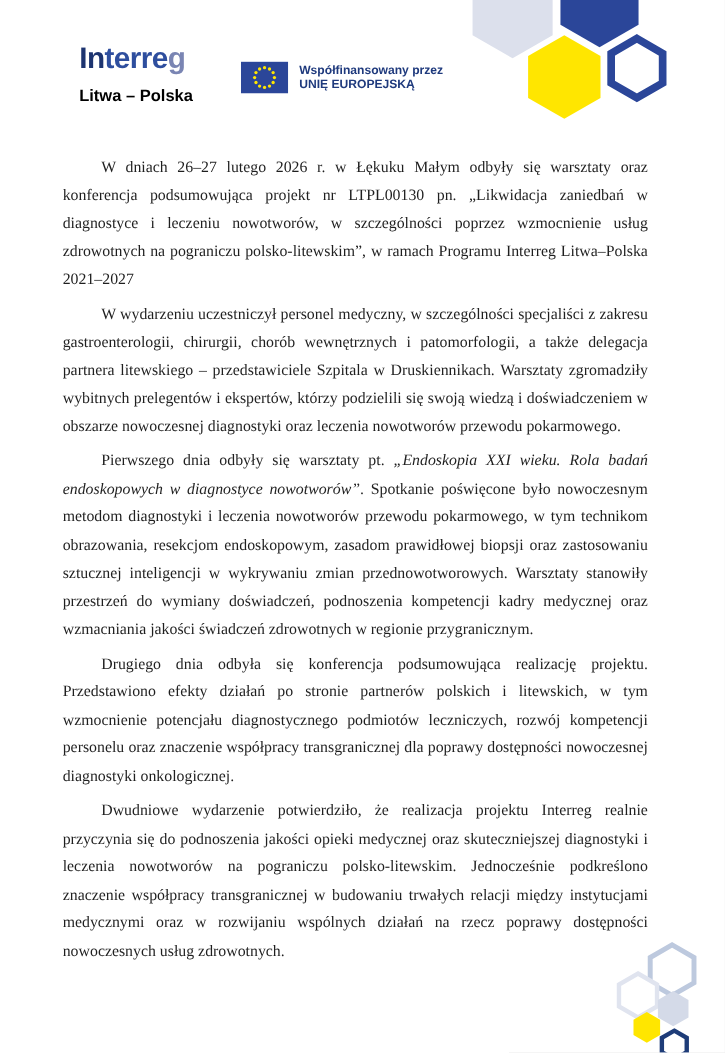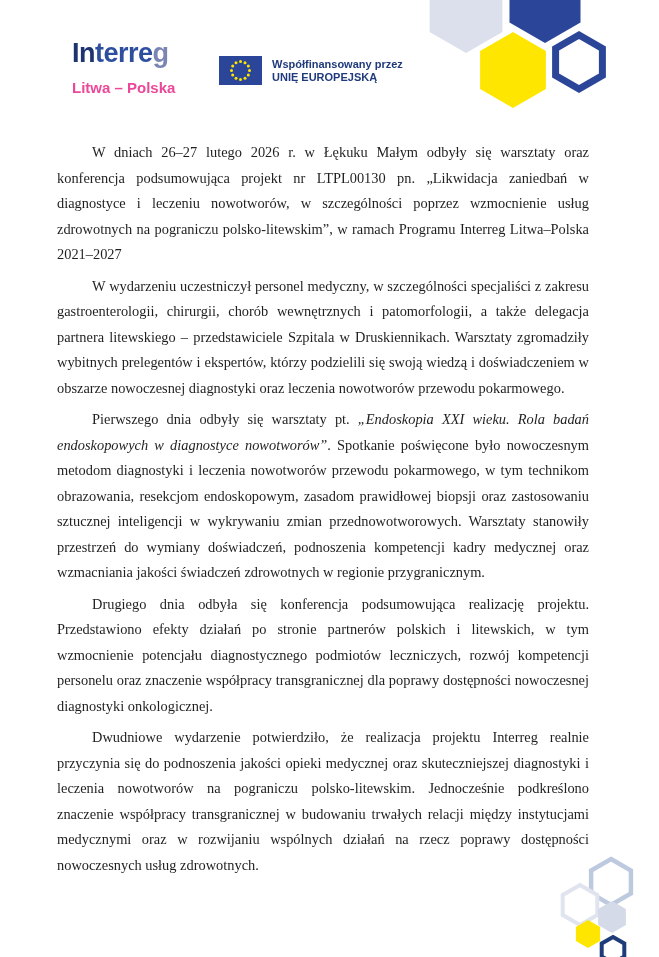--- a/index.html
+++ b/index.html
@@ -27,21 +27,21 @@
     line-height: 30px;
   }
   .interreg-word .p1 { color: #1d3470; }
   .interreg-word .p2 { color: #2e4e9e; }
   .interreg-word .p3 { color: #7a85b3; }
   .interreg-sub {
     margin-top: 11px;
     font-family: "Liberation Sans", sans-serif;
     font-weight: bold;
     font-size: 15px;
-    color: #ec4899;
+    color: #000000;
   }
 
   .eu-block { display: flex; align-items: center; margin-left: 12px; margin-top: 18px; }
   .eu-flag { display: block; }
   .eu-text {
     margin-left: 10px;
     font-family: "Liberation Sans", sans-serif;
     font-weight: bold;
     color: #1f3a7d;
     font-size: 11px;

